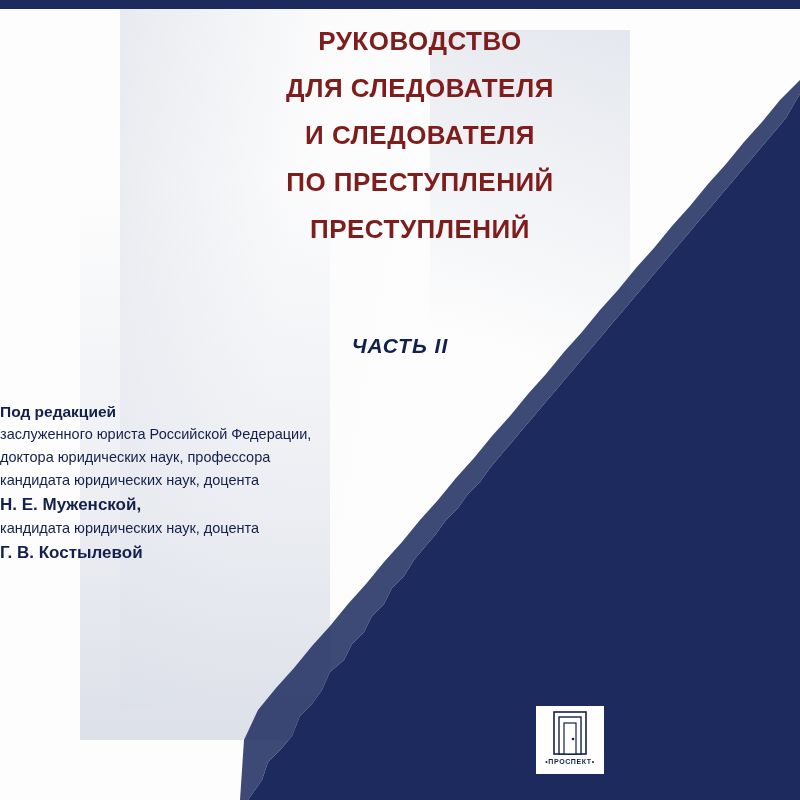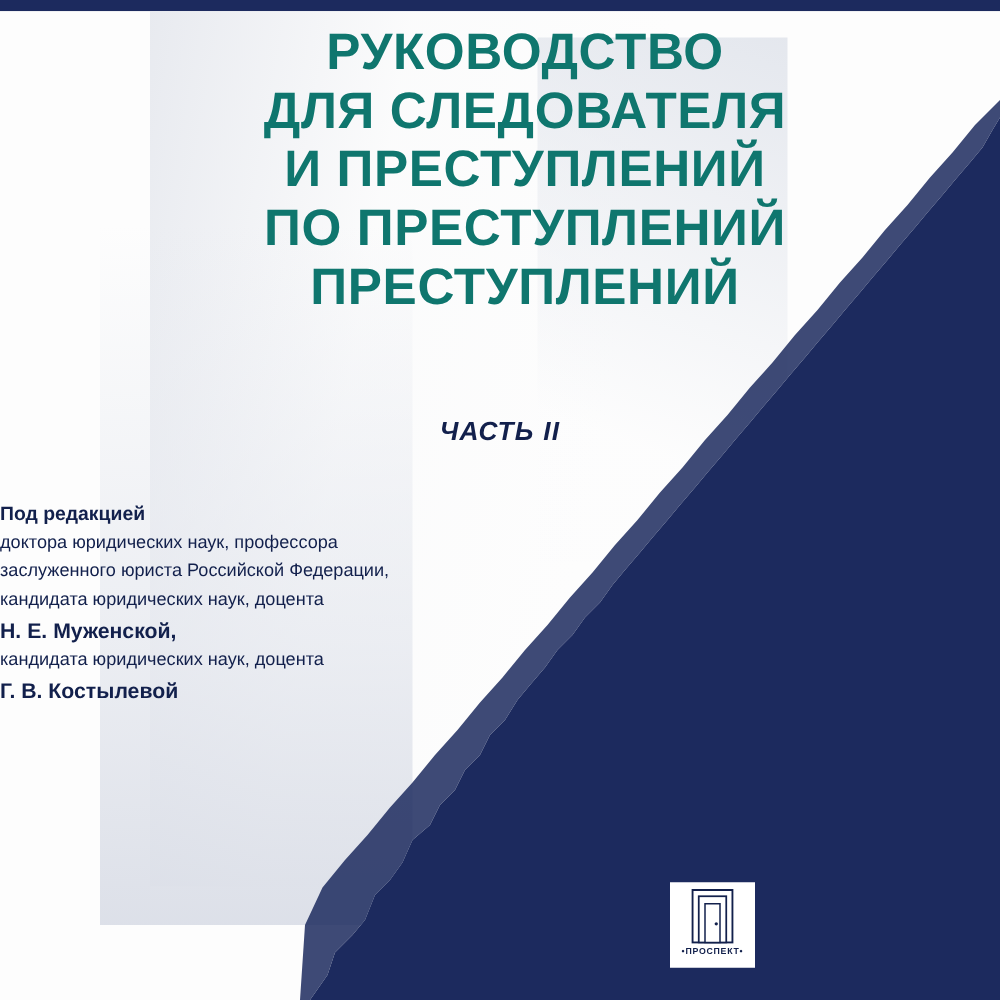--- a/index.html
+++ b/index.html
@@ -69,23 +69,23 @@
     height: 800px;
   }
   .title-block {
     position: absolute;
     left: 0;
     top: 18px;
     width: 800px;
     text-align: center;
   }
   .title-line {
-    color: #0f766e;
-    font-weight: bold;
-    font-size: 41px;
+    color: #7f1d1d;
+    font-weight: bold;
+    font-size: 26px;
     letter-spacing: 0.5px;
     line-height: 47px;
     white-space: nowrap;
     margin-left: 40px;
   }
   .part {
     position: absolute;
     left: 0;
     top: 334px;
     width: 800px;
@@ -170,31 +170,31 @@
              L688,234 L698,222 L710,208 L720,196 L732,182 L742,170 L754,156 L764,144 L776,130 L786,118
              L794,104 L800,94 L800,80 L780,100 L762,122 L744,142 L726,164 L708,184 L690,206 L672,226
              L654,248 L636,268 L618,290 L600,310 L582,332 L564,352 L546,374 L528,394 L510,416 L492,436
              L474,458 L456,478 L438,500 L420,520 L402,542 L384,562 L366,584 L348,604 L330,626 L312,646
              L294,668 L276,688 L258,710 L244,740 L240,800 L248,800 Z" fill="#1c2a5e" opacity="0.85"></path>
   </svg>
 
   <div class="title-block">
     <div class="title-line">РУКОВОДСТВО</div>
     <div class="title-line">ДЛЯ СЛЕДОВАТЕЛЯ</div>
-    <div class="title-line">И ПРЕСТУПЛЕНИЙ</div>
+    <div class="title-line">И СЛЕДОВАТЕЛЯ</div>
     <div class="title-line">ПО ПРЕСТУПЛЕНИЙ</div>
     <div class="title-line">ПРЕСТУПЛЕНИЙ</div>
   </div>
 
   <div class="part">ЧАСТЬ II</div>
 
   <div class="editors">
     <div class="ed-bold">Под редакцией</div>
+    <div class="ed-reg">заслуженного юриста Российской Федерации,</div>
     <div class="ed-reg">доктора юридических наук, профессора</div>
-    <div class="ed-reg">заслуженного юриста Российской Федерации,</div>
     <div class="ed-reg">кандидата юридических наук, доцента</div>
     <div class="ed-name">Н. Е. Муженской,</div>
     <div class="ed-reg">кандидата юридических наук, доцента</div>
     <div class="ed-name">Г. В. Костылевой</div>
   </div>
 
   <div class="logo">
     <svg class="logo-mark" width="34" height="44" viewBox="0 0 34 44">
       <rect x="1" y="1" width="32" height="42" fill="#ffffff" stroke="#12204c" stroke-width="1.6"></rect>
       <rect x="6" y="6" width="22" height="37" fill="#ffffff" stroke="#12204c" stroke-width="1.4"></rect>

